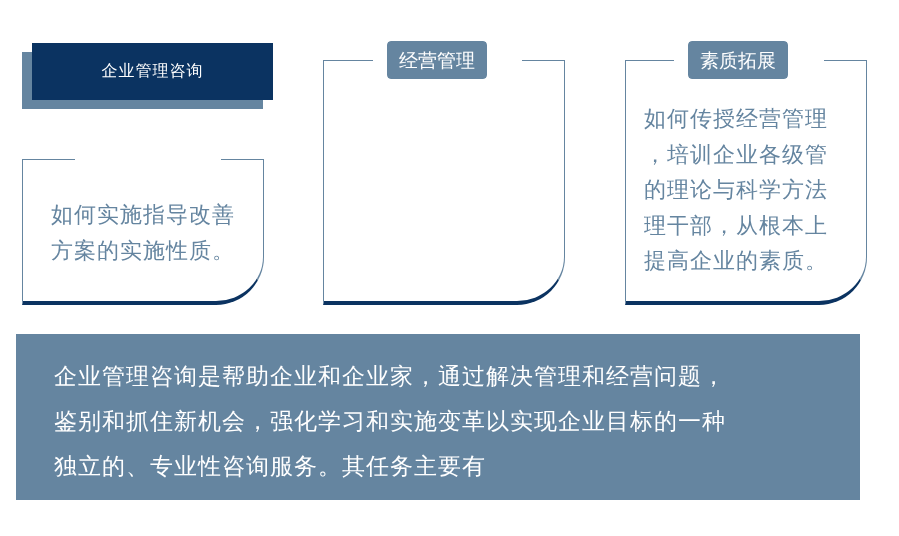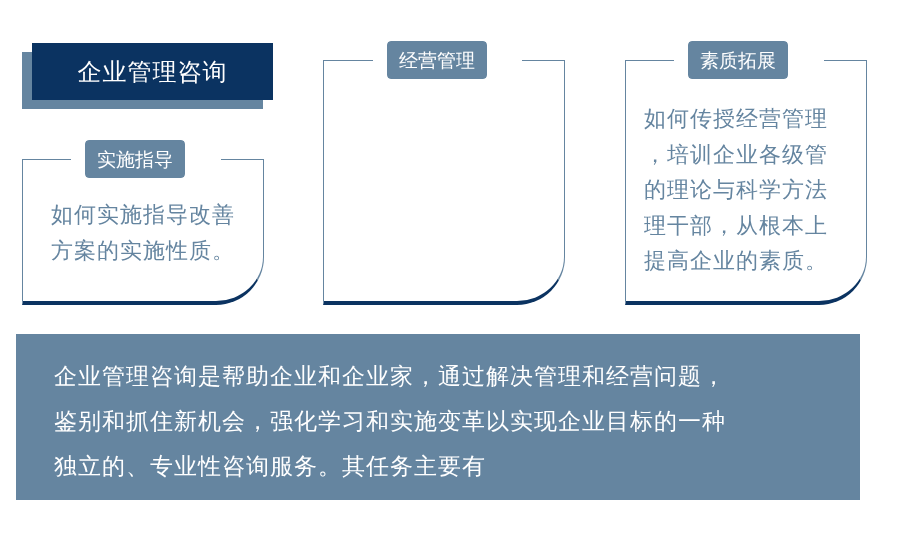--- a/index.html
+++ b/index.html
@@ -7,21 +7,21 @@
     body { position: relative; font-family: "DejaVu Sans", "Liberation Sans", sans-serif; }
 
     .title-shadow {
       position: absolute; left: 22px; top: 52px; width: 241px; height: 57px;
       background: #6585a0;
     }
     .title-box {
       position: absolute; left: 32px; top: 43px; width: 241px; height: 57px;
       background: #0b3361; color: #ffffff;
       display: flex; align-items: center; justify-content: center;
-      font-size: 24px; letter-spacing: 1px;
+      font-size: 16px; letter-spacing: 1px;
     }
 
     .card {
       position: absolute;
       border-left: 1.5px solid #6585a0;
       border-top: 1.5px solid #6585a0;
       border-right: 1.5px solid #6585a0;
       border-bottom: 4px solid #0b3361;
       border-bottom-right-radius: 48px;
       background: #ffffff;
@@ -59,21 +59,20 @@
 </head>
 <body>
 
 <div class="title-shadow"></div>
 <div class="title-box">
   <span>企业管理咨询</span>
 </div>
 
 <div class="card" id="card1">
   <div class="tag-gap" style="left:52px;width:146px;"></div>
-  <div class="card-tag" style="left:62px;">实施指导</div>
   <div class="card-body" style="left:28px;top:37px;">
     <div>如何实施指导改善</div>
     <div>方案的实施性质。</div>
   </div>
 </div>
 
 <div class="card" id="card2">
   <div class="tag-gap" style="left:52px;width:146px;"></div>
   <div class="card-tag" style="left:63px;">经营管理</div>
 </div>

